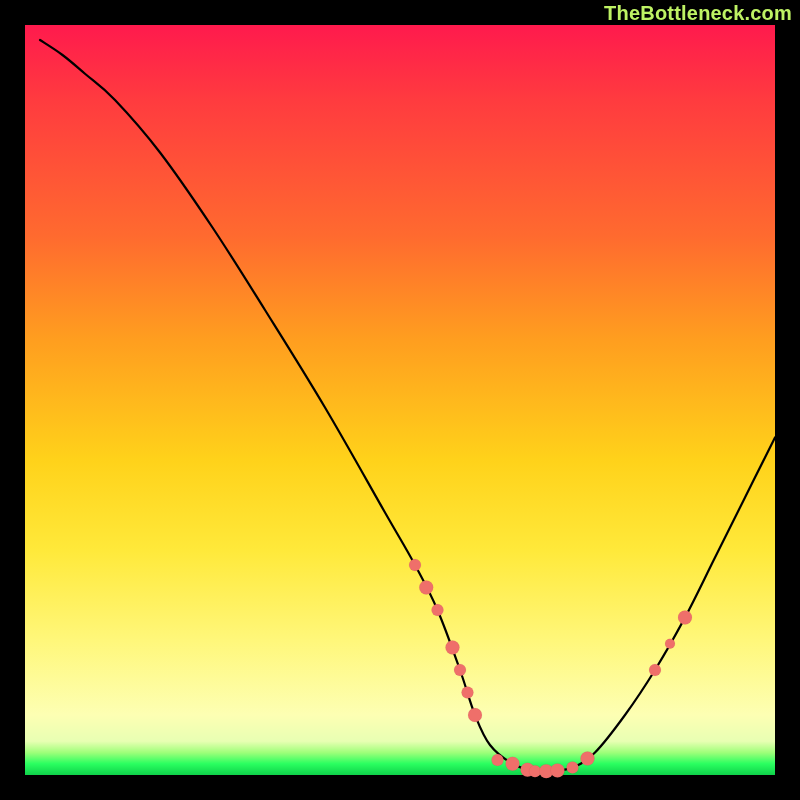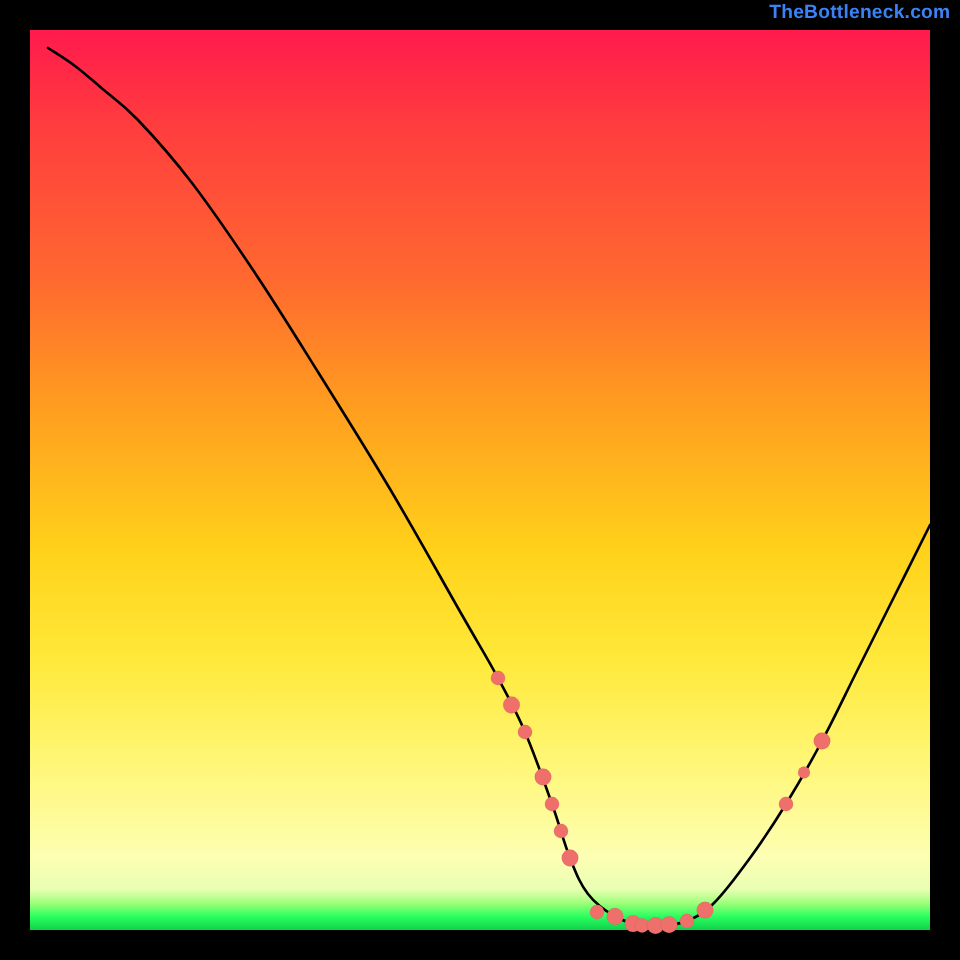--- a/index.html
+++ b/index.html
@@ -31,23 +31,23 @@
       #9fff7a 97%,
       #2aff60 98.5%,
       #0fd24a 100%
     );
   }
   .watermark {
     position: absolute;
     top: 2px;
     right: 8px;
     font-family: Arial, Helvetica, sans-serif;
-    font-size: 16px;
+    font-size: 20px;
     font-weight: bold;
-    color: #3b82f6;
+    color: #bef264;
     letter-spacing: 0.2px;
   }
   svg.curve {
     position: absolute;
     left: 0; top: 0;
     width: 750px; height: 750px;
     overflow: visible;
   }
   .curve-path {
     fill: none;

